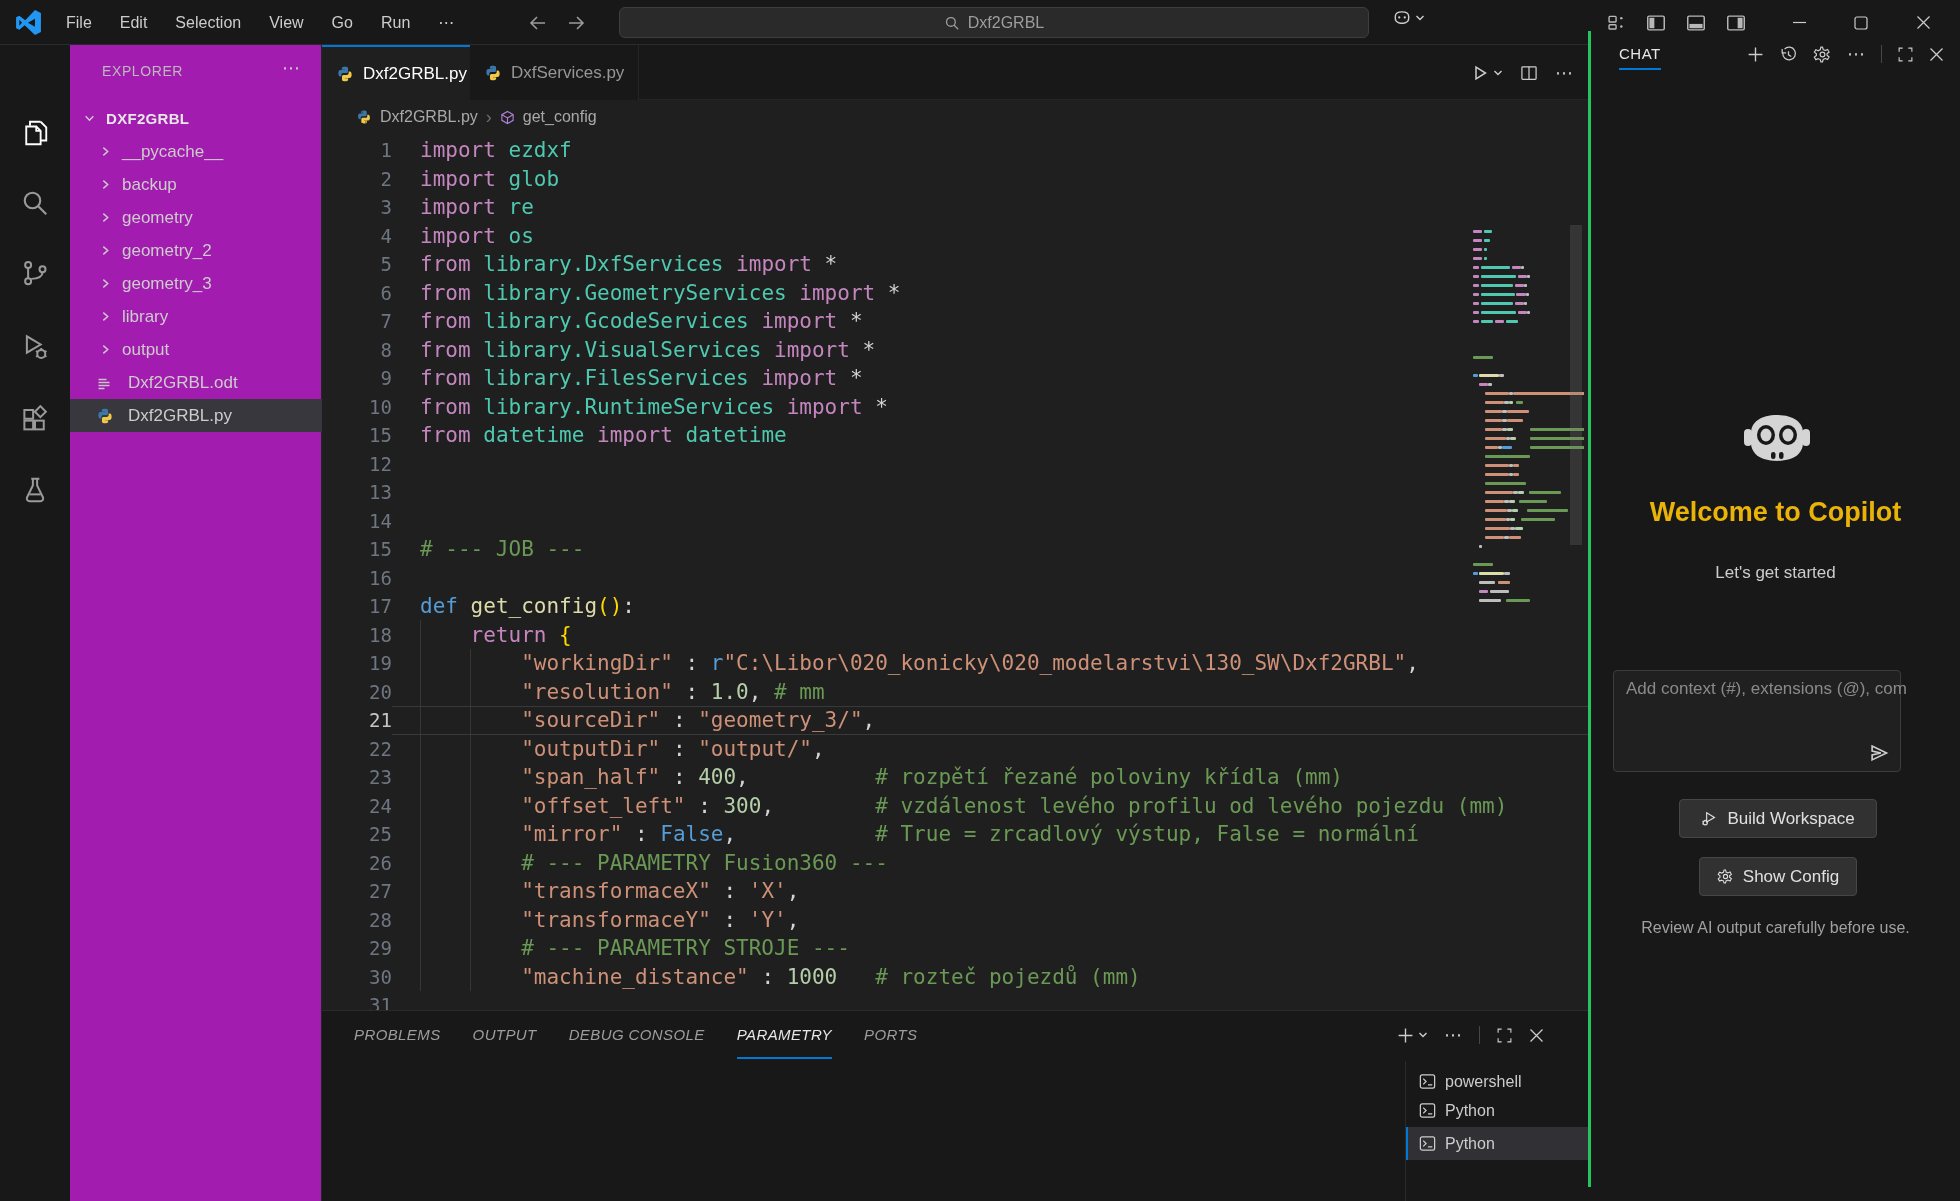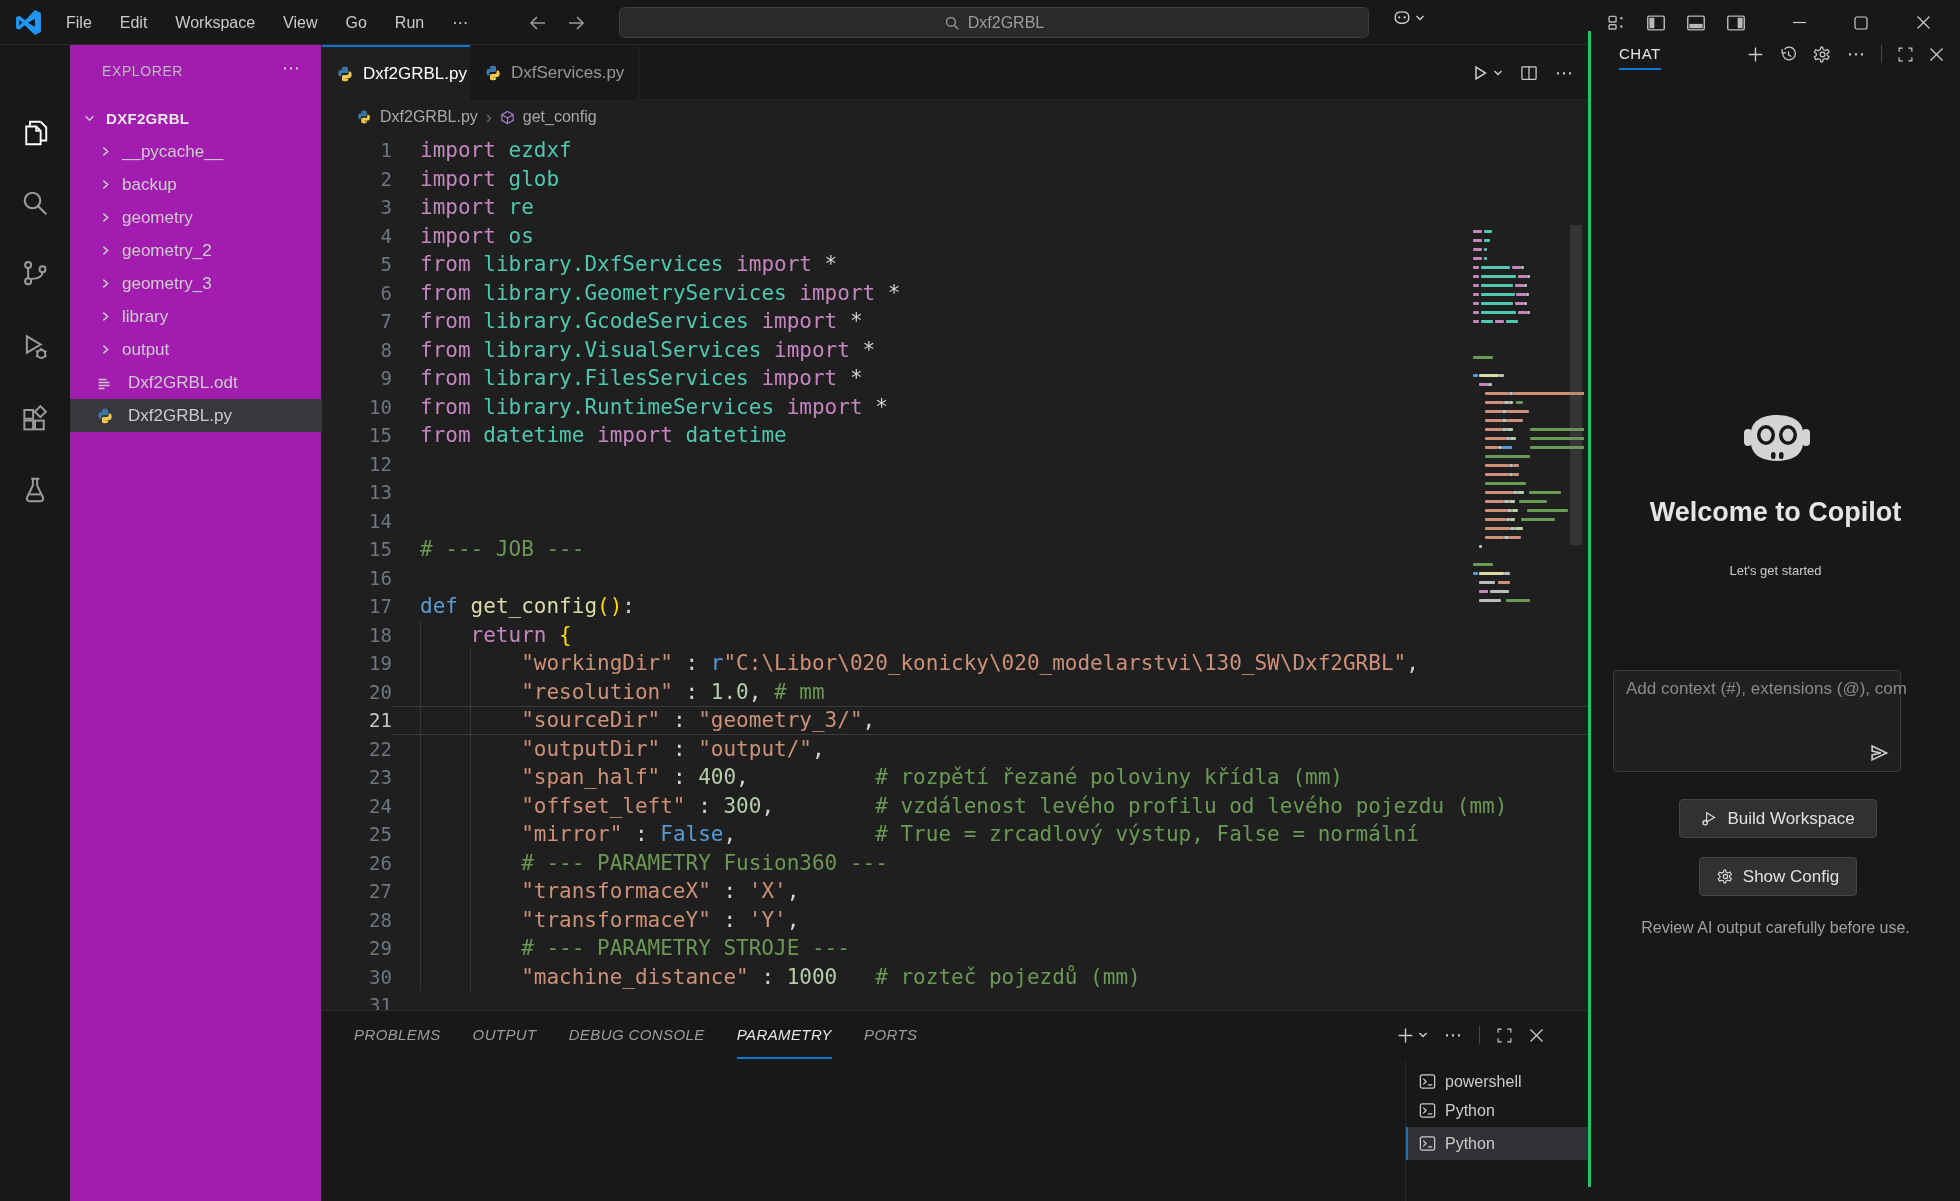--- a/index.html
+++ b/index.html
@@ -86,22 +86,22 @@
 
   
   #chat { position:absolute; left:1588px; top:31px; width:372px; height:1156px;
     background:#181818; border-left:3px solid #22c55e; }
   #chat-header { position:absolute; left:0; top:0; width:100%; height:50px; }
   #chat-tab { position:absolute; left:28px; top:14px; font-size:15px; letter-spacing:.5px; color:#e7e7e7;
     padding-bottom:6px; border-bottom:2px solid #0078d4; }
   #chat-actions { position:absolute; right:16px; top:12px; display:flex; align-items:center; gap:15px; color:#cccccc; }
   #copilot-face { position:absolute; left:150px; top:380px; }
   #chat-welcome { position:absolute; left:0; top:466px; width:100%; text-align:center;
-    font-size:27px; font-weight:600; color:#e5e5e5; }
-  #chat-sub { position:absolute; left:0; top:532px; width:100%; text-align:center; font-size:13px; color:#cccccc; }
+    font-size:27px; font-weight:600; color:#eab308; }
+  #chat-sub { position:absolute; left:0; top:532px; width:100%; text-align:center; font-size:17px; color:#cccccc; }
   #chat-input { position:absolute; left:22px; top:639px; width:288px; height:102px;
     background:#202020; border:1px solid #3c3c3c; border-radius:4px; }
   #chat-input input { position:absolute; left:12px; top:8px; width:304px; background:transparent; border:none;
     outline:none; color:#cccccc; font-size:17px; font-family:"Liberation Sans",sans-serif; }
   #chat-input input::placeholder { color:#8a8a8a; }
   #send-btn { position:absolute; right:10px; bottom:8px; }
   .chat-btn { position:absolute; background:#313131; border:1px solid #454545; border-radius:4px;
     color:#e0e0e0; font-size:17px; display:flex; align-items:center; justify-content:center; gap:9px; height:39px; }
   #btn-build { left:88px; top:768px; width:198px; }
   #btn-config { left:108px; top:826px; width:158px; }
@@ -115,21 +115,21 @@
 
 <div id="titlebar">
   <span id="vscode-logo">
     <svg width="27" height="27" viewBox="0 0 100 100">
         <path fill="#2196f3" d="M96 15 74 4 38 42 16 25 4 31v40l12 6 20-17 38 36 22-11zM16 62V40l10 11zm58 4L48 51l26-15z"></path>
       </svg>
   </span>
   <div id="menubar">
       <span class="menu-item">File</span>
       <span class="menu-item">Edit</span>
-      <span class="menu-item">Workspace</span>
+      <span class="menu-item">Selection</span>
       <span class="menu-item">View</span>
       <span class="menu-item">Go</span>
       <span class="menu-item">Run</span>
       <span class="menu-item">⋯</span>
     </div>
   <div class="nav-arrows">
     <span>
         <svg width="20" height="20" viewBox="0 0 20 20" fill="none" stroke="#9a9a9a" stroke-width="1.6">
           <path d="M17 10H3M9 4l-6 6 6 6"></path>
         </svg>

